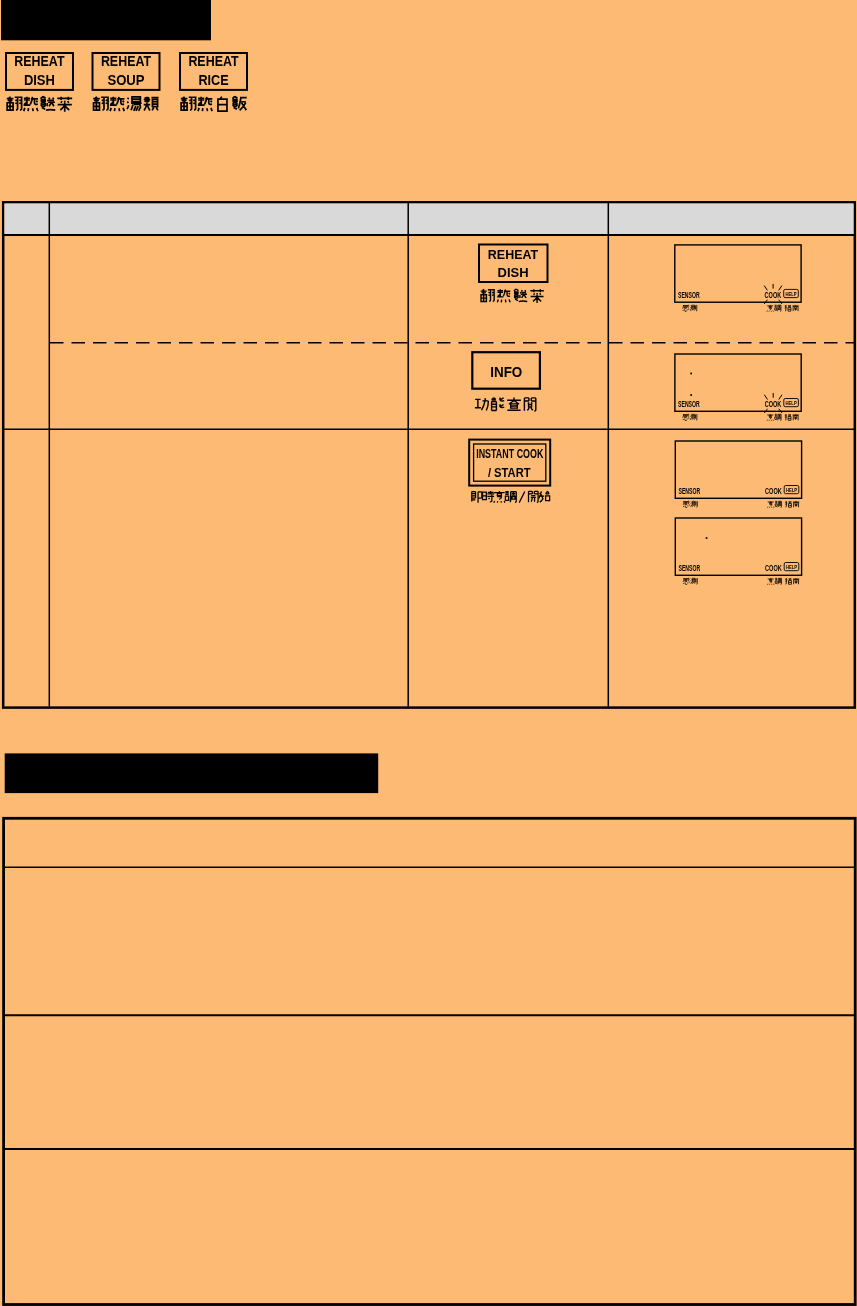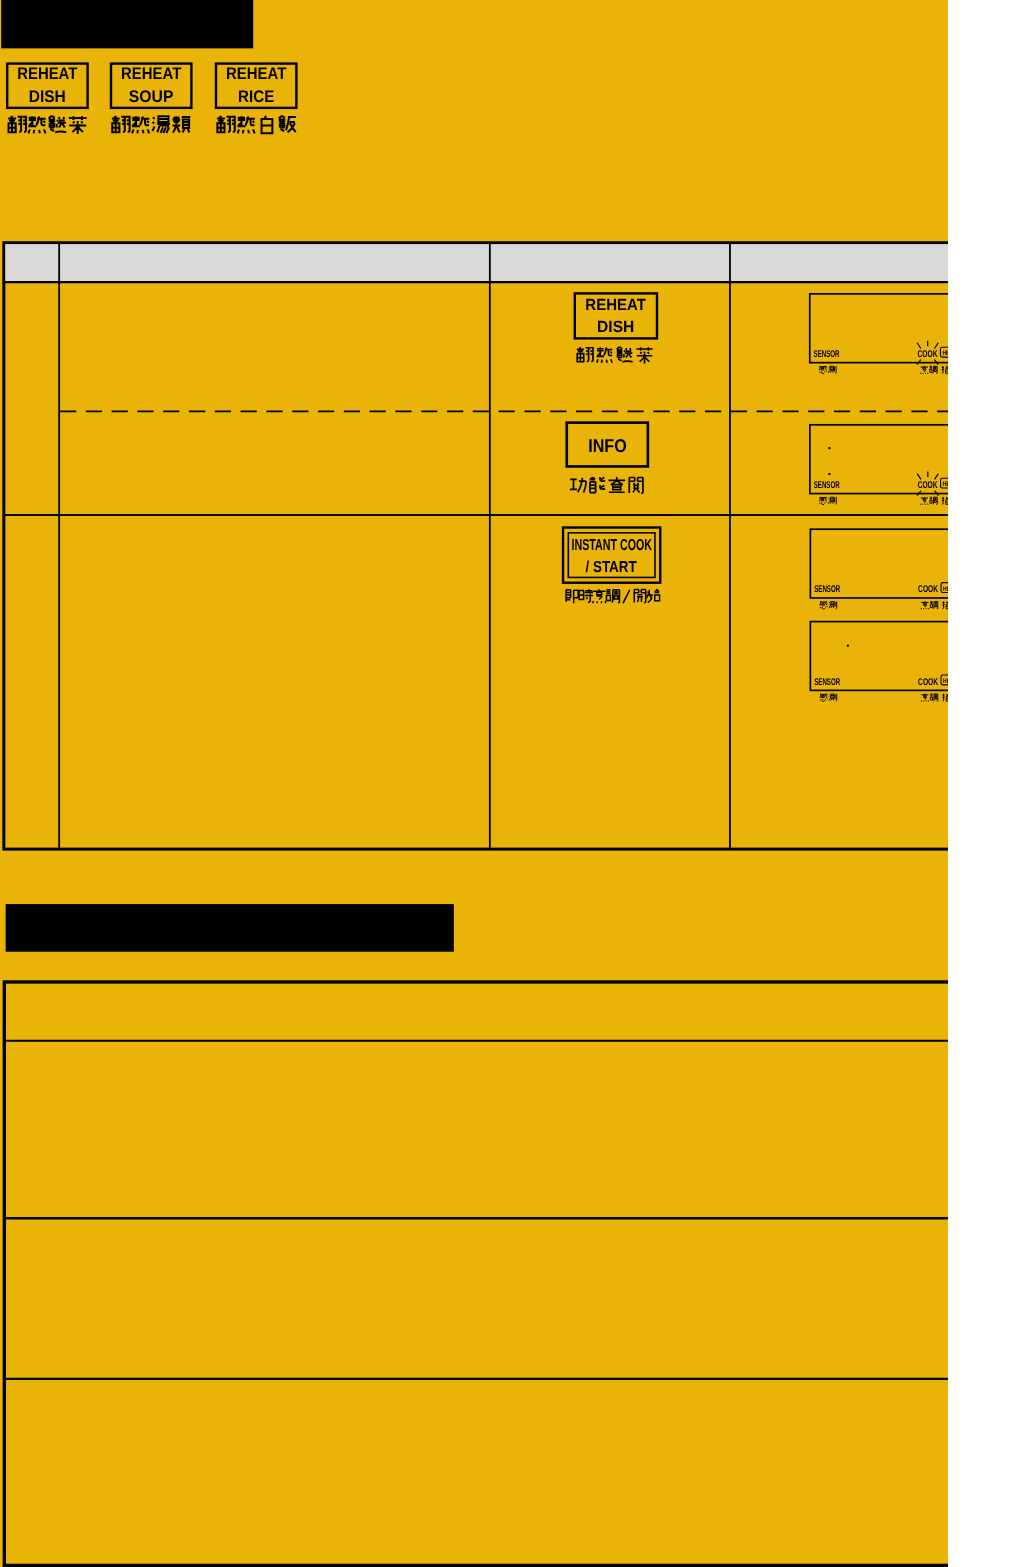--- a/index.html
+++ b/index.html
@@ -1,16 +1,16 @@
 <!DOCTYPE html>
 <html><head>
 <meta charset="utf-8">
 <style>
 html,body{margin:0;padding:0;background:#fff}
-#page{position:relative;width:790px;height:1306px;background:#eab308;overflow:hidden;
+#page{position:relative;width:857px;height:1306px;background:#fdba74;overflow:hidden;
 font-family:"Liberation Sans",sans-serif}
 svg{position:absolute;left:0;top:0}
 text{font-family:"Liberation Sans",sans-serif;font-weight:bold;fill:#000}
 .k{fill:none;stroke:#000;stroke-linecap:butt;stroke-linejoin:miter}
 </style>
 </head>
 <body>
 <div id="page">
 <svg width="857" height="1306" viewBox="0 0 857 1306">
 <defs>

